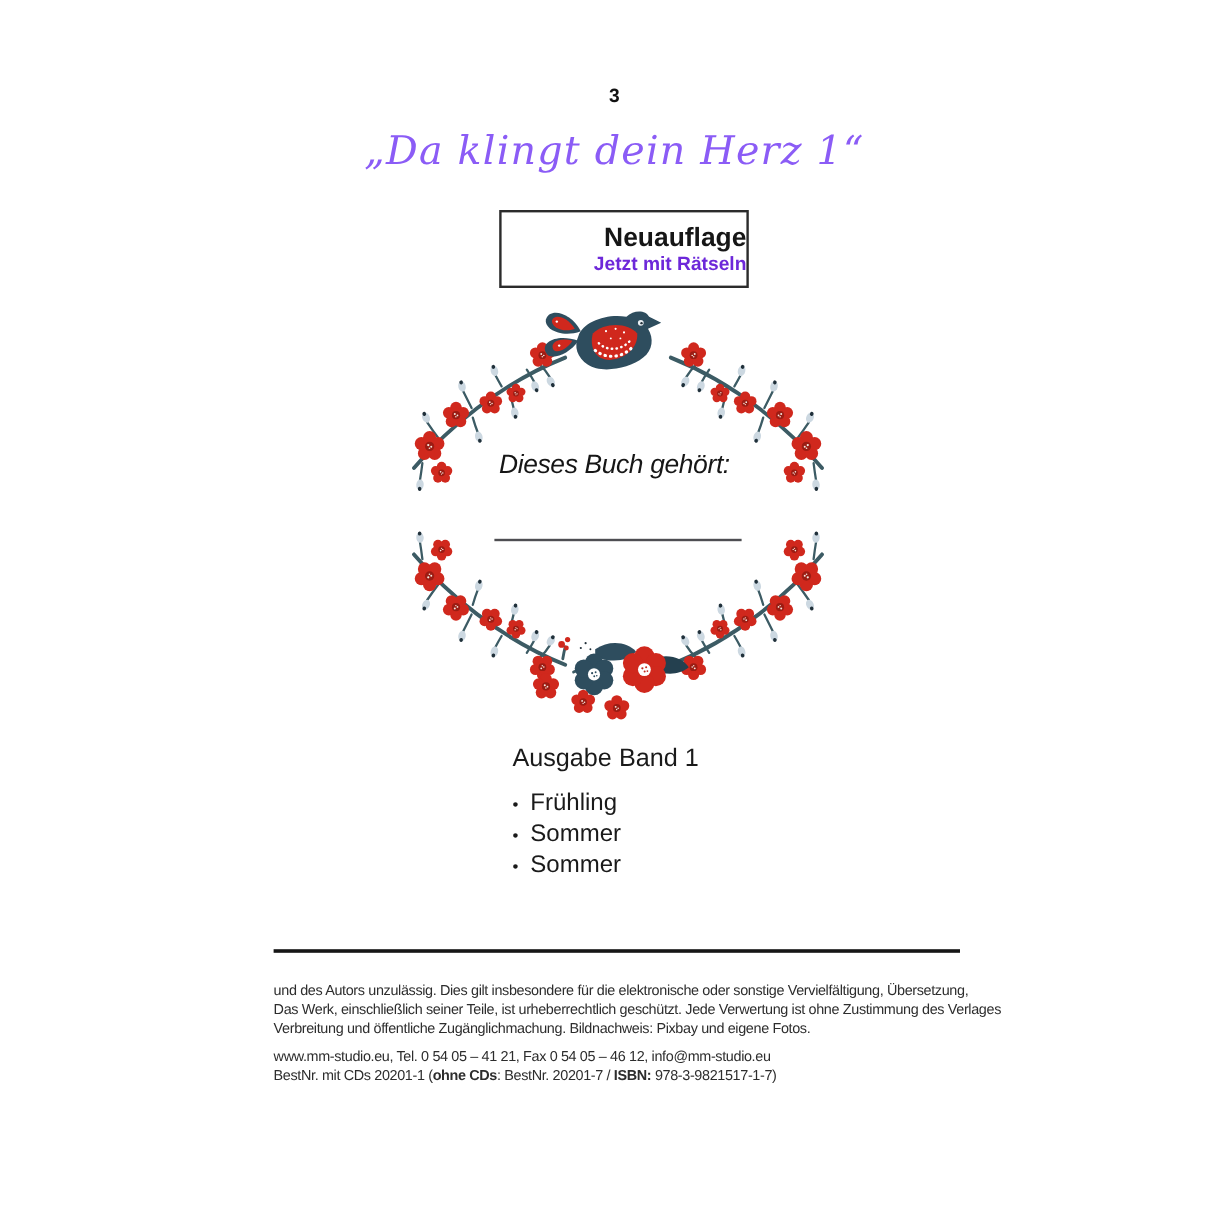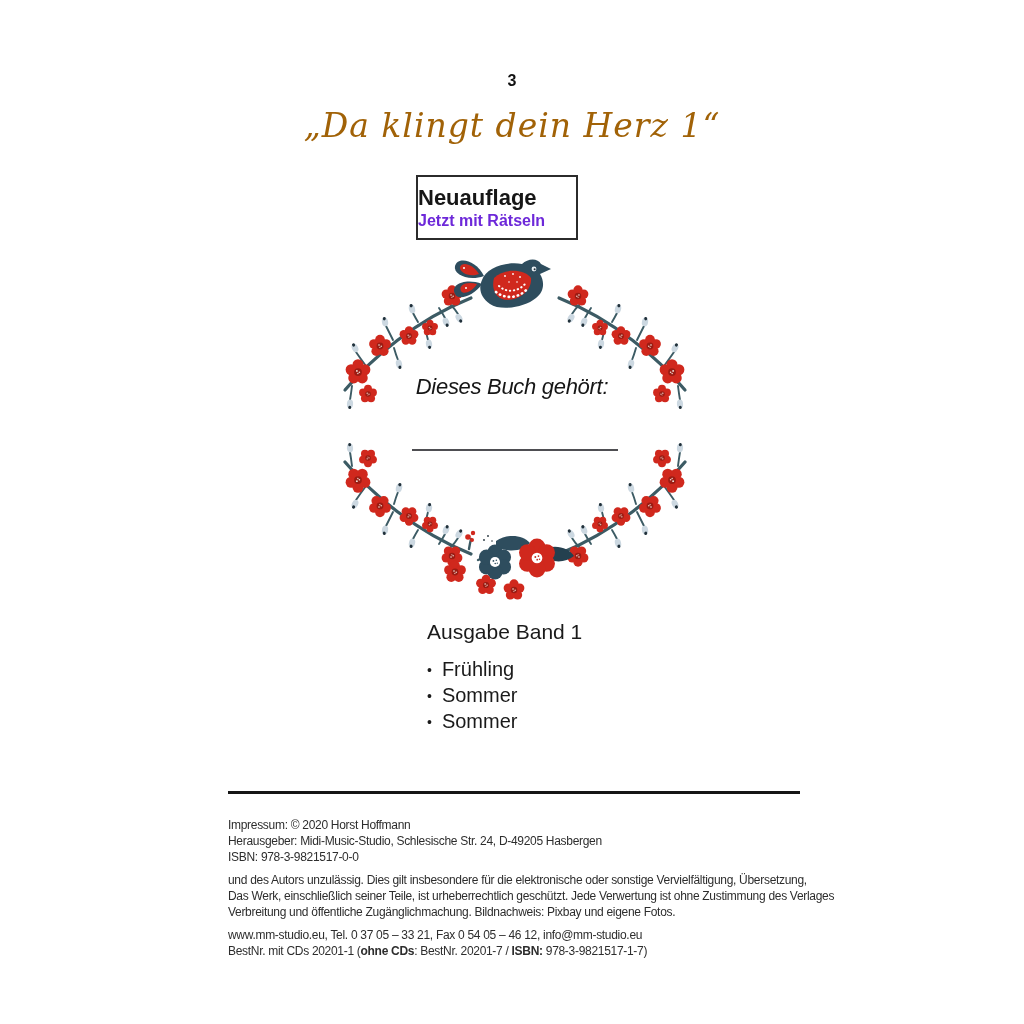--- a/index.html
+++ b/index.html
@@ -6,26 +6,26 @@
   body{
     width:1024px;height:1024px;position:relative;background:#ffffff;
     font-family:"Liberation Sans",sans-serif;color:#1c1c1c;overflow:hidden;
   }
   .abs{position:absolute;}
   .center-text{width:1024px;text-align:center;}
 
   .page-number{top:72px;font-size:16px;font-weight:bold;color:#111;}
   .book-title{
     top:106px;font-family:"DejaVu Serif",serif;font-style:italic;
-    font-size:33px;color:#a16207;letter-spacing:1px;
+    font-size:33px;color:#8b5cf6;letter-spacing:1px;
   }
   .edition-box{
-    top:175px;left:416px;width:162px;height:65px;box-sizing:border-box;
+    top:175px;left:416px;width:208px;height:65px;box-sizing:border-box;
     border:2px solid #2b2b2b;display:flex;flex-direction:column;
-    align-items:flex-start;justify-content:center;background:#fff;
+    align-items:flex-end;justify-content:center;background:#fff;
   }
   .edition-box .l1{font-size:22px;font-weight:bold;color:#161616;line-height:26px;}
   .edition-box .l2{font-size:16px;font-weight:bold;color:#6d28d9;line-height:19px;}
 
   .wreath{top:252px;left:338px;width:354px;height:348px;}
 
   .belongs{top:374px;font-size:22px;letter-spacing:-0.3px;color:#161616;font-style:italic;}
   .name-line{top:449px;left:412px;width:206px;border-top:2px solid #4e4e52;height:0;}
 
   .ausgabe-block{top:620px;left:427px;}
@@ -189,30 +189,25 @@
       </div>
     <div class="bullet-row">
         <span>Sommer</span>
       </div>
   </div>
 
   <div class="abs big-rule"></div>
 
   <div class="abs imprint">
     <div class="block">
-      <div class="line">Impressum: © 2020 Horst Hoffmann</div>
-      <div class="line">Herausgeber: Midi-Music-Studio, Schlesische Str. 24, D-49205 Hasbergen</div>
-      <div class="line">ISBN: 978-3-9821517-0-0</div>
-    </div>
-    <div class="block">
       <div class="line">und des Autors unzulässig. Dies gilt insbesondere für die elektronische oder sonstige Vervielfältigung, Übersetzung,</div>
       <div class="line">Das Werk, einschließlich seiner Teile, ist urheberrechtlich geschützt. Jede Verwertung ist ohne Zustimmung des Verlages</div>
       <div class="line">Verbreitung und öffentliche Zugänglichmachung.  Bildnachweis: Pixbay und eigene Fotos.</div>
     </div>
     <div class="block">
-      <div class="line">www.mm-studio.eu, Tel. 0 37 05 – 33 21, Fax 0 54 05 – 46 12, info@mm-studio.eu</div>
+      <div class="line">www.mm-studio.eu, Tel. 0 54 05 – 41 21, Fax 0 54 05 – 46 12, info@mm-studio.eu</div>
       <div class="line">
         <span>BestNr. mit CDs 20201-1  (</span><b>ohne CDs</b><span>: BestNr. 20201-7 / </span><b>ISBN:</b><span> 978-3-9821517-1-7)</span>
       </div>
     </div>
   </div>
 
 </div>
 
 </body></html>

